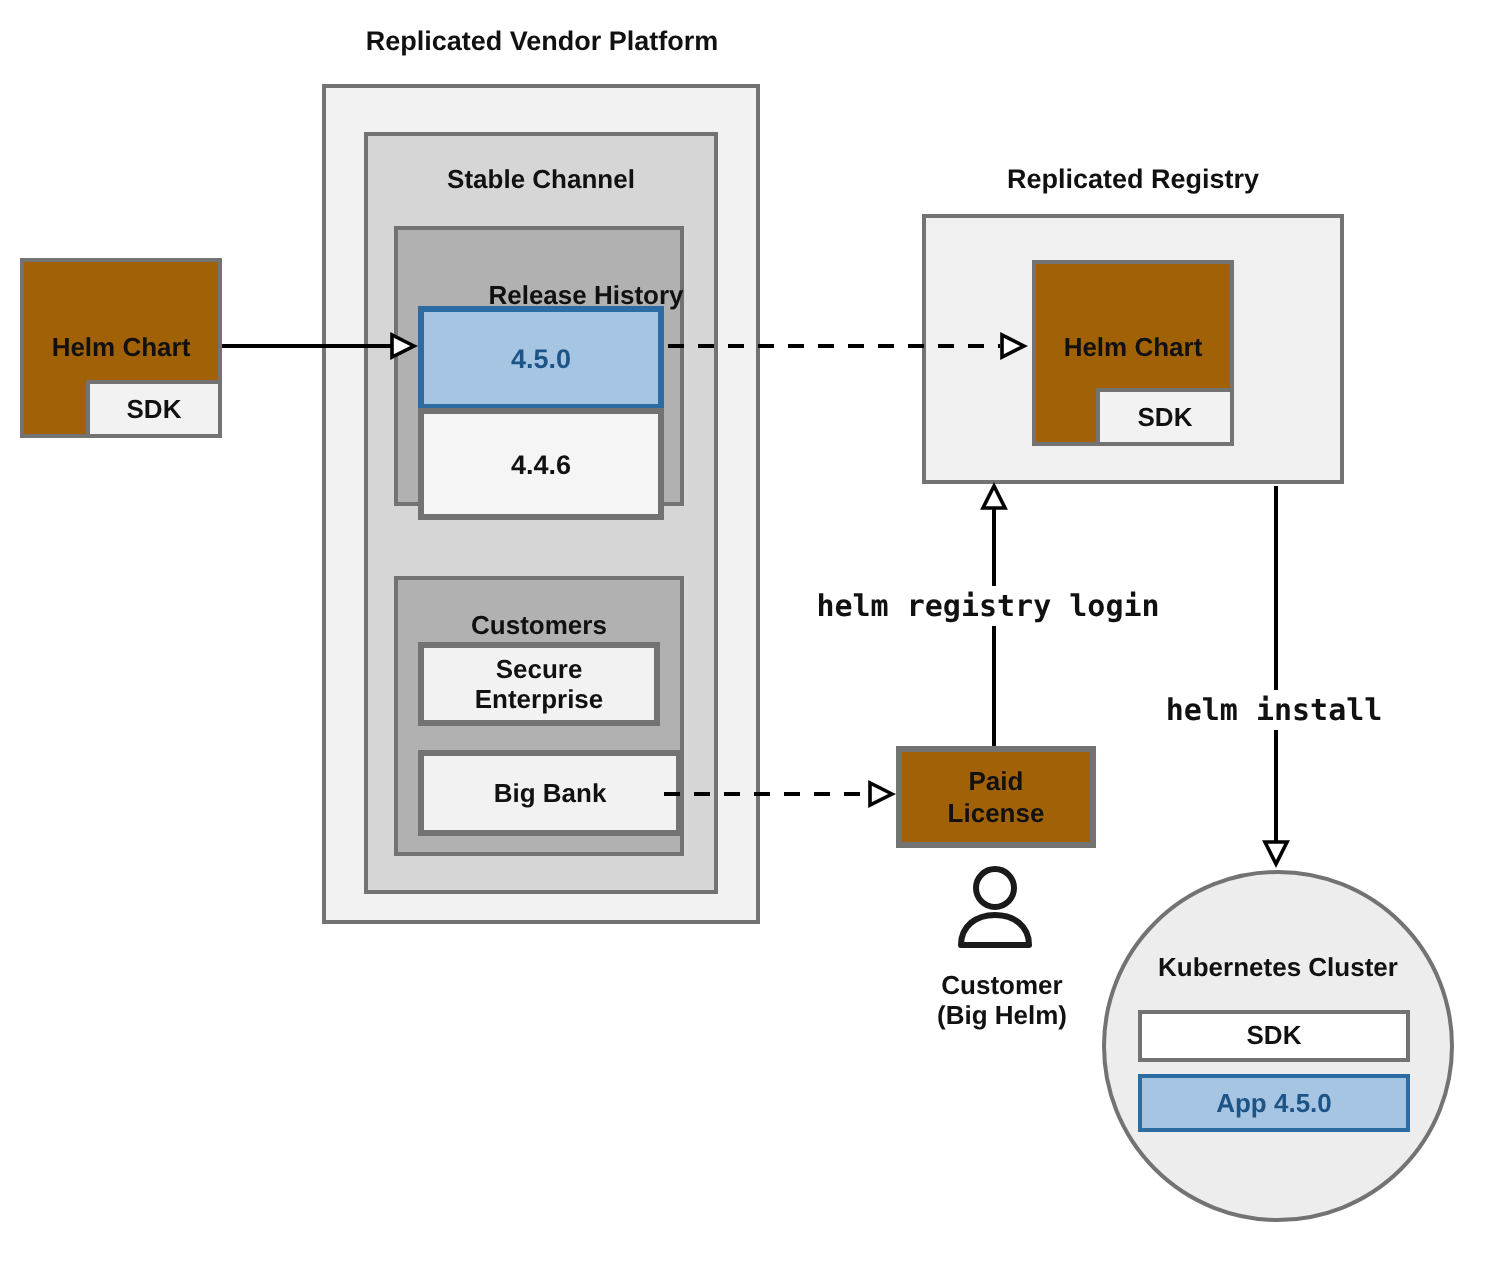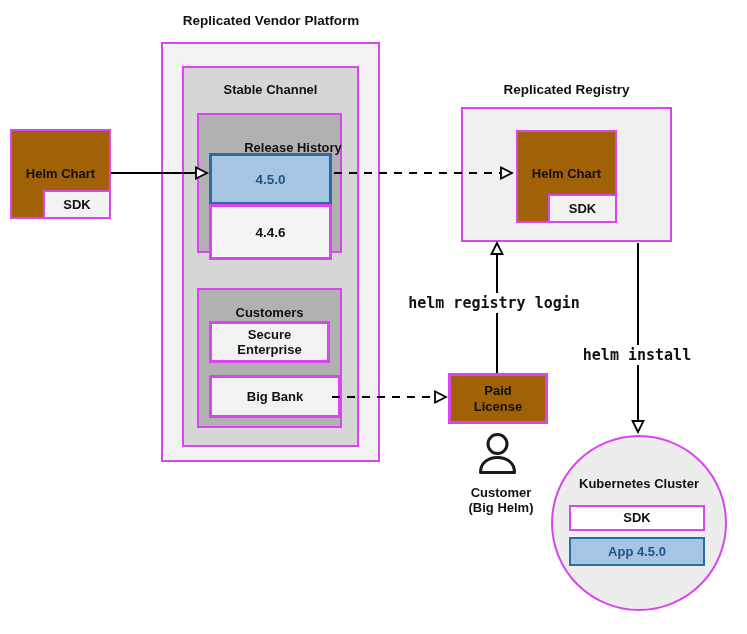--- a/index.html
+++ b/index.html
@@ -2,21 +2,21 @@
 <html><head>
 <meta charset="utf-8">
 <style>
   html,body{margin:0;padding:0;background:#ffffff;}
   #canvas{
     position:relative;width:747px;height:634px;background:#ffffff;
     font-family:"Liberation Sans",sans-serif;font-weight:bold;color:#111;
     overflow:hidden;
   }
   .abs{position:absolute;box-sizing:border-box;}
-  .box{border:2px solid #d946ef;}
+  .box{border:2px solid #737373;}
   .thick{border-width:3px;}
   .ctr{display:flex;align-items:center;justify-content:center;text-align:center;}
   .lbl{font-size:13px;line-height:1.18;}
   .ttl{font-size:13.5px;text-align:center;}
   .grp-title{text-align:center;padding-top:8px;font-size:13px;}
   .mono{
     font-family:"DejaVu Sans Mono","Liberation Mono",monospace;
     font-weight:bold;font-size:15px;text-align:center;z-index:6;
   }
   .mono span{background:#ffffff;padding:1px 4px;display:inline-block;}

